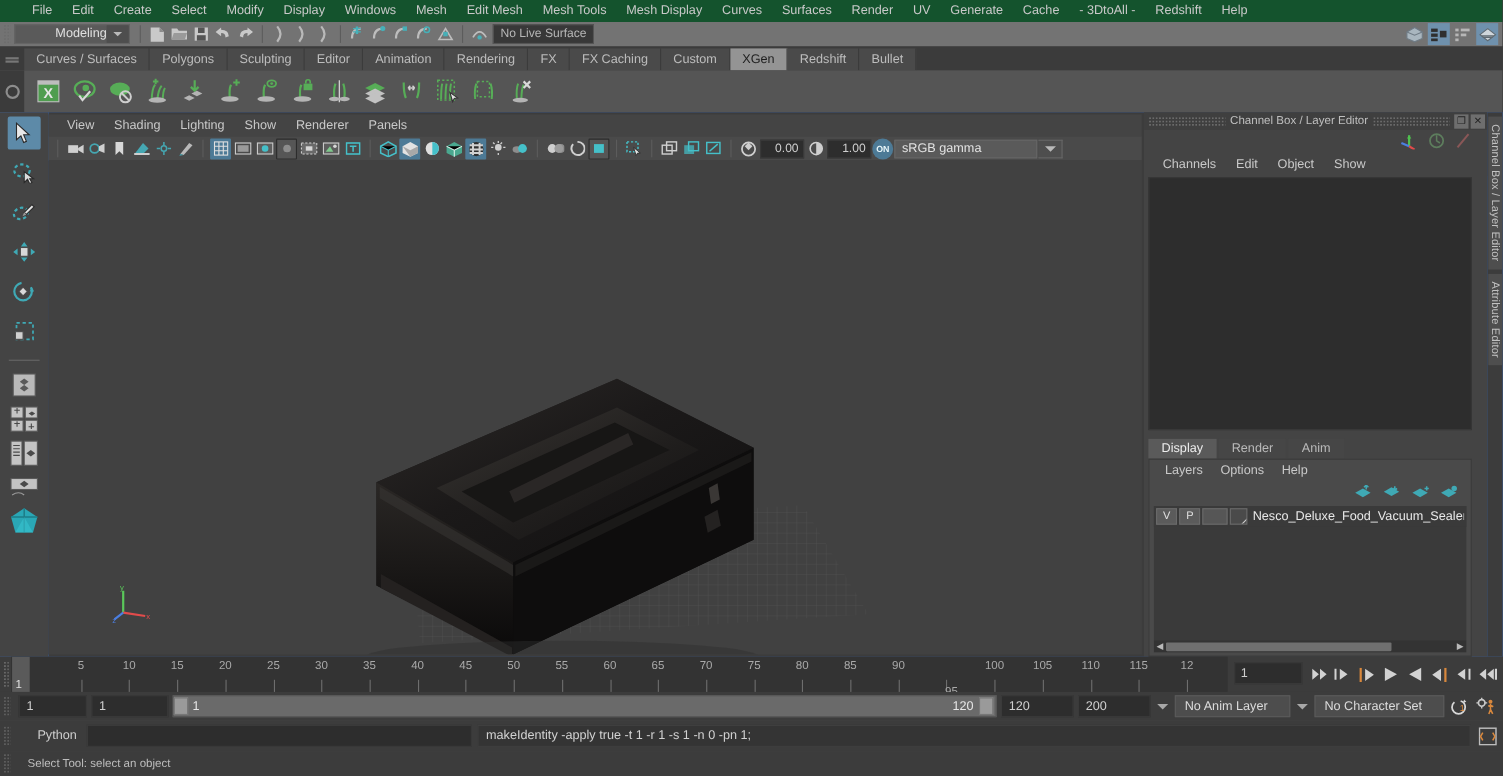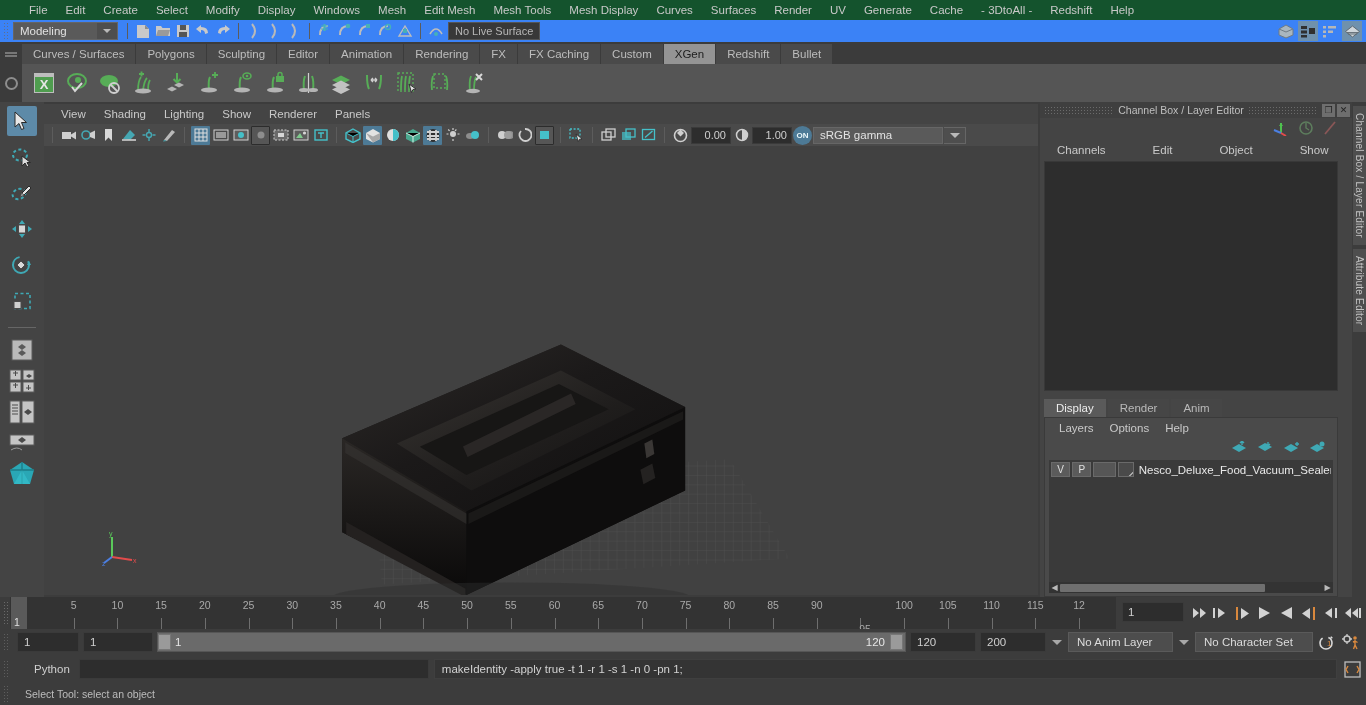--- a/index.html
+++ b/index.html
@@ -10,21 +10,21 @@
     color:#c8c8c8; font-size:11.5px;
     -webkit-font-smoothing:antialiased;
   }
   .app { position:relative; width:1366px; height:705px; display:flex; flex-direction:column; background:#444; }
 
   
   .menubar { height:20px; background:#14532d; display:flex; align-items:center; padding-left:20px; flex:0 0 20px; }
   .menubar .mi { padding:0 9px; line-height:20px; color:#c9c9c9; font-size:11.5px; white-space:nowrap; cursor:default; }
 
   
-  .statusrow { height:22px; background:#3b82f6; display:flex; align-items:center; flex:0 0 22px; padding-left:3px; position:relative; }
+  .statusrow { height:22px; background:#737373; display:flex; align-items:center; flex:0 0 22px; padding-left:3px; position:relative;text-align:right; }
   .gripdots { width:7px; height:18px; margin-right:3px;
      background-image:radial-gradient(#6a6a6a 35%, transparent 36%);
      background-size:3px 3px; opacity:.75; }
   .modesel { display:flex; align-items:center; height:18px; background:#5a5a5a; border:1px solid #656565; width:105px; margin-right:4px; }
   .modesel .lbl { flex:1; padding-left:6px; font-size:11.5px; color:#e0e0e0; }
   .modesel .arw { width:20px; height:16px; background:#4e4e4e; display:flex; align-items:center; justify-content:center; }
   .modesel .arw i { border-left:4px solid transparent; border-right:4px solid transparent; border-top:4px solid #b9b9b9; display:block; }
   .vsep { width:1px; height:16px; background:#5c5c5c; margin:0 5px; }
   .sicon { width:20px; height:20px; display:inline-flex; align-items:center; justify-content:center; }
   .sicon svg { display:block; }
@@ -77,21 +77,21 @@
   .vplabel { position:absolute; left:0; right:0; bottom:3px; text-align:center; font-size:11px; color:#dcdcdc; font-weight:bold; }
   .axisgiz { position:absolute; left:58px; bottom:28px; width:40px; height:40px; }
 
   
   .rightdock { width:312px; background:#444; display:flex; flex-direction:column; flex:0 0 312px; }
   .cbheader { height:16px; background:#3f3f3f; display:flex; align-items:center; position:relative; flex:0 0 16px; }
   .dotline { flex:1; height:9px; background-image:radial-gradient(#6b6b6b 32%, transparent 33%); background-size:3px 3px; margin:0 4px; }
   .cbtitle { font-size:10.5px; color:#bfbfbf; white-space:nowrap; }
   .winbtn { width:13px; height:13px; background:#6e6e6e; color:#232323; font-size:9px; display:flex; align-items:center; justify-content:center; margin-right:2px; }
   .cbtoolrow { height:22px; display:flex; align-items:center; justify-content:flex-end; padding-right:14px; gap:8px; flex:0 0 22px; background:#444; }
-  .cbmenus { height:20px; display:flex; align-items:center; padding-left:8px; flex:0 0 20px; background:#444;gap:29px; }
+  .cbmenus { height:20px; display:flex; align-items:center; padding-left:8px; flex:0 0 20px; background:#444; }
   .cbmenus .cm { padding:0 9px; font-size:11.5px; color:#c9c9c9; line-height:20px; }
   .cbbody { margin:1px 14px 0 4px; background:#2d2d2d; border:1px solid #383838; flex:0 0 230px; }
 
   .layertabs { display:flex; align-items:flex-end; height:20px; margin:6px 14px 0 4px; flex:0 0 20px; }
   .ltab { height:18px; line-height:18px; padding:0 12px; font-size:11.5px; background:#464646; color:#b9b9b9; margin-right:2px; }
   .ltab.active { background:#5a5a5a; color:#ededed; }
   .layerpanel { margin:0 14px 0 4px; background:#4a4a4a; border:1px solid #3a3a3a; flex:1 1 auto; display:flex; flex-direction:column; min-height:0; }
   .lmenus { height:20px; display:flex; align-items:center; padding-left:6px; flex:0 0 20px; }
   .lmenus .lm { padding:0 8px; font-size:11.5px; color:#c9c9c9; line-height:20px; }
   .lbtnrow { height:20px; display:flex; align-items:center; justify-content:flex-end; gap:10px; padding-right:12px; flex:0 0 20px; }

